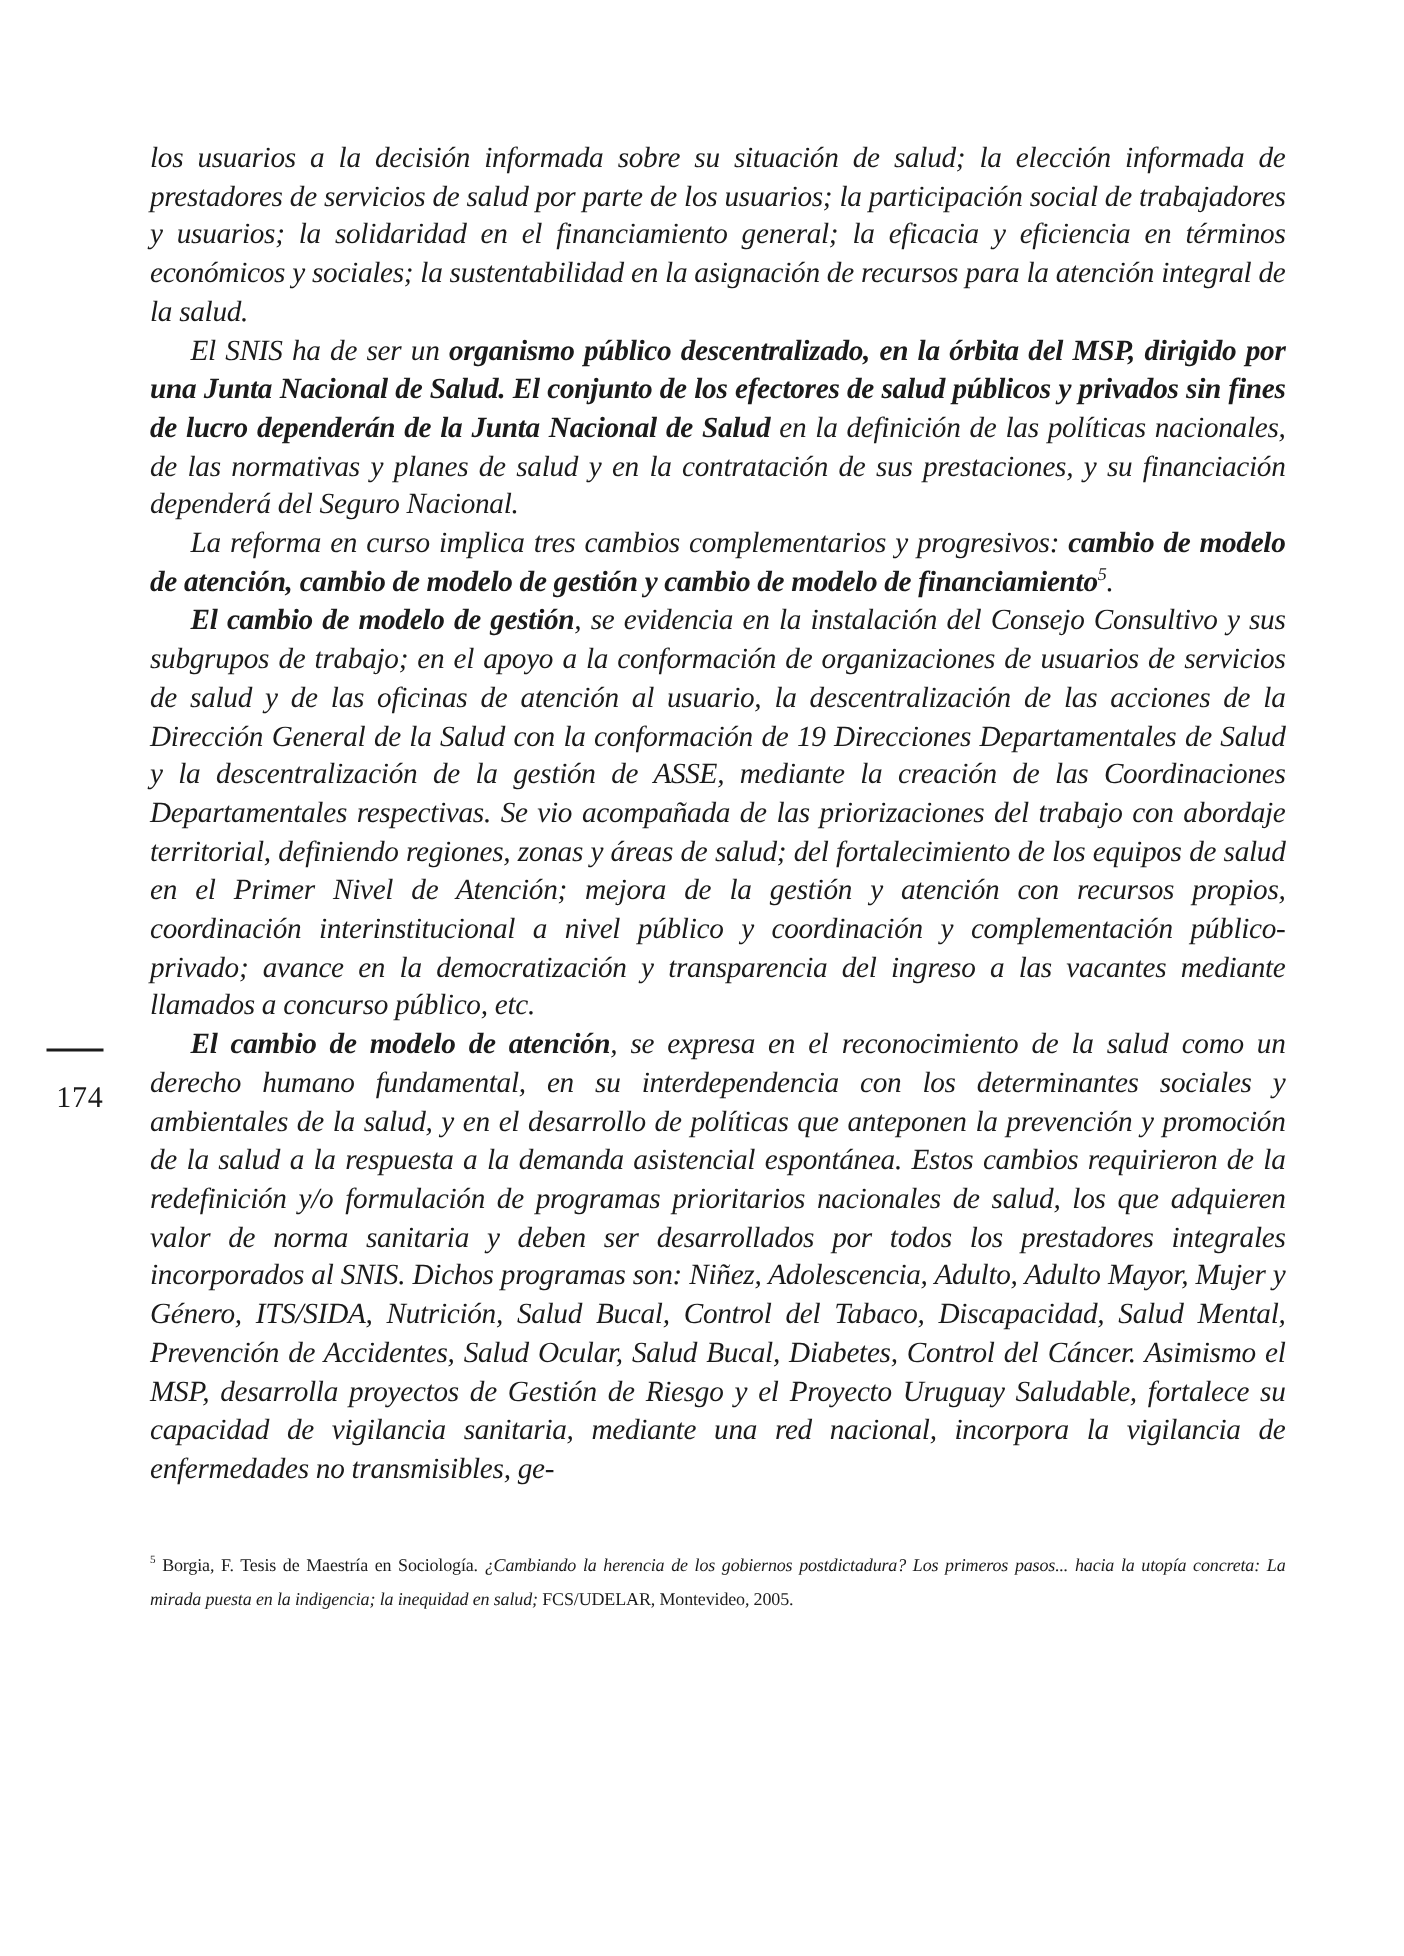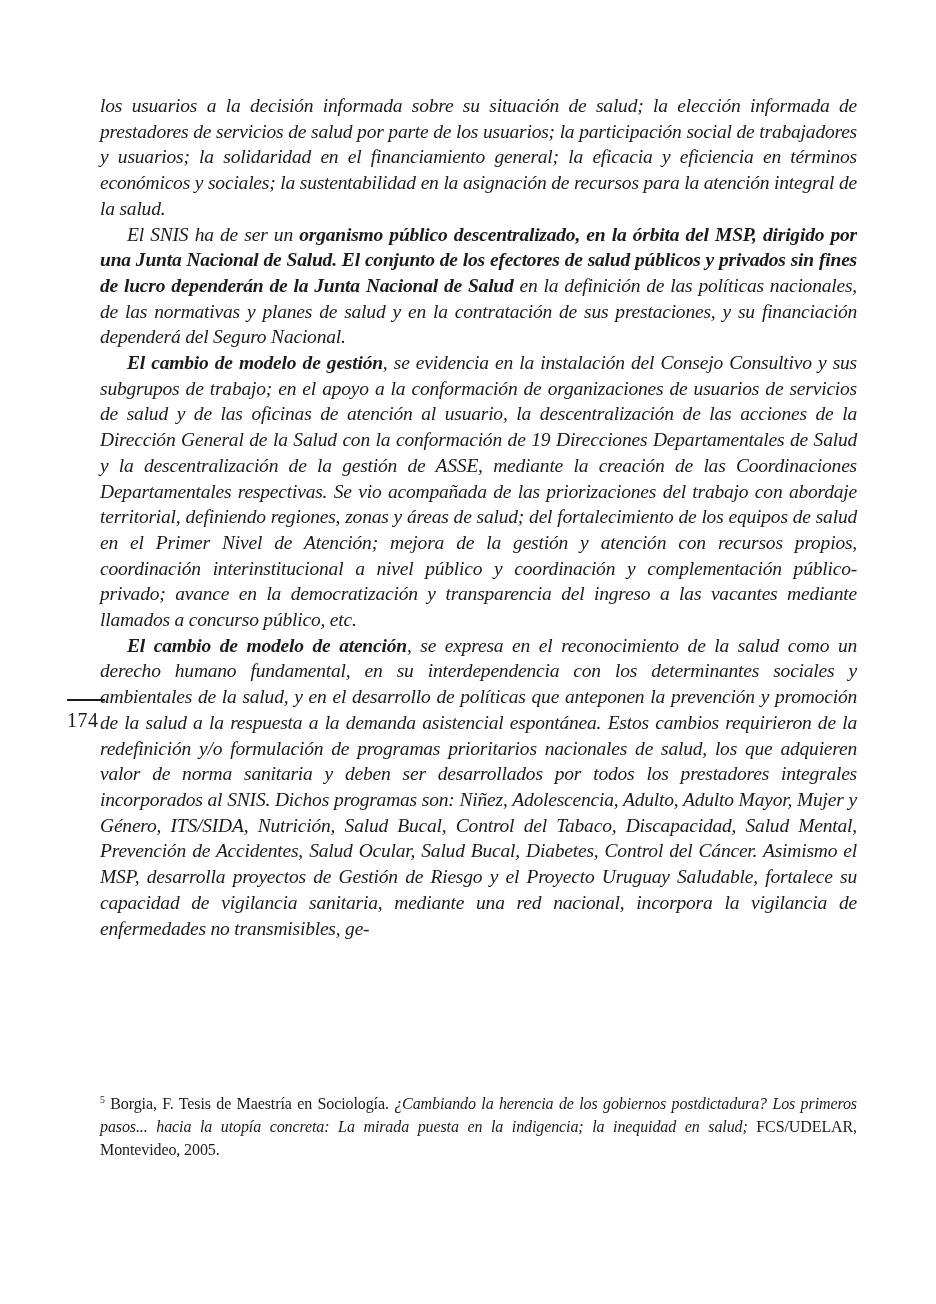--- a/index.html
+++ b/index.html
@@ -40,50 +40,50 @@
     font-size: 0.62em;
     line-height: 0;
     vertical-align: super;
   }
   .page-number-block {
     position: absolute;
     left: 31px;
     top: 699px;
     width: 38px;
     border-top: 2px solid #1c1c1c;
-    padding-top: 8px;
-    text-align: left;
+    padding-top: 20px;
+    text-align: right;
     font-size: 20px;
     letter-spacing: 0.5px;
-    margin-left: 36px;
   }
   .footnote {
     position: absolute;
     left: 100px;
-    top: 1092px;
+    top: 1032px;
     width: 757px;
     text-align: justify;
-    font-size: 16px;
+    font-size: 12px;
     line-height: 23px;
     letter-spacing: -0.1px;
     font-family: Liberation Serif, serif;
   }
 </style>
 </head>
 <body>
 
 <div>
 
   <div class="page-number-block">
     <span>174</span>
   </div>
 
   <div class="body-text">
       <p class="para"><span>los usuarios a la decisión informada sobre su situación de salud; la elección informada de prestadores de servicios de salud por parte de los usuarios; la participación social de trabajadores y usuarios; la solidaridad en el financiamiento general; la eficacia y eficiencia en términos económicos y sociales; la sustentabilidad en la asignación de recursos para la atención integral de la salud.</span></p>
       <p class="para indent"><span>El SNIS ha de ser un </span><b>organismo público descentralizado, en la órbita del MSP, dirigido por una Junta Nacional de Salud. El conjunto de los efectores de salud públicos y privados sin fines de lucro dependerán de la Junta Nacional de Salud</b><span> en la definición de las políticas nacionales, de las normativas y planes de salud y en la contratación de sus prestaciones, y su financiación dependerá del Seguro Nacional.</span></p>
+      <p class="para indent"><span>La reforma en curso implica tres cambios complementarios y progresivos: </span><b>cambio de modelo de atención, cambio de modelo de gestión y cambio de modelo de financiamiento</b><sup>5</sup><span>.</span></p>
       <p class="para indent"><b>El cambio de modelo de gestión</b><span>, se evidencia en la instalación del Consejo Consultivo y sus subgrupos de trabajo; en el apoyo a la conformación de organizaciones de usuarios de servicios de salud y de las oficinas de atención al usuario, la descentralización de las acciones de la Dirección General de la Salud con la conformación de 19 Direcciones Departamentales de Salud y la descentralización de la gestión de ASSE, mediante la creación de las Coordinaciones Departamentales respectivas. Se vio acompañada de las priorizaciones del trabajo con abordaje territorial, definiendo regiones, zonas y áreas de salud; del fortalecimiento de los equipos de salud en el Primer Nivel de Atención; mejora de la gestión y atención con recursos propios, coordinación interinstitucional a nivel público y coordinación y complementación público-privado; avance en la democratización y transparencia del ingreso a las vacantes mediante llamados a concurso público, etc.</span></p>
       <p class="para indent"><b>El cambio de modelo de atención</b><span>, se expresa en el reconocimiento de la salud como un derecho humano fundamental, en su interdependencia con los determinantes sociales y ambientales de la salud, y en el desarrollo de políticas que anteponen la prevención y promoción de la salud a la respuesta a la demanda asistencial espontánea. Estos cambios requirieron de la redefinición y/o formulación de programas prioritarios nacionales de salud, los que adquieren valor de norma sanitaria y deben ser desarrollados por todos los prestadores integrales incorporados al SNIS. Dichos programas son: Niñez, Adolescencia, Adulto, Adulto Mayor, Mujer y Género, ITS/SIDA, Nutrición, Salud Bucal, Control del Tabaco, Discapacidad, Salud Mental, Prevención de Accidentes, Salud Ocular, Salud Bucal, Diabetes, Control del Cáncer. Asimismo el MSP, desarrolla proyectos de Gestión de Riesgo y el Proyecto Uruguay Saludable, fortalece su capacidad de vigilancia sanitaria, mediante una red nacional, incorpora la vigilancia de enfermedades no transmisibles, ge-</span></p>
     </div>
 
   <div class="footnote">
     <span><sup>5</sup><span> Borgia, F. Tesis de Maestría en Sociología. </span><i>¿Cambiando la herencia de los gobiernos postdictadura? Los primeros pasos... hacia la utopía concreta: La mirada puesta en la indigencia;  la inequidad en salud;</i><span>  FCS/UDELAR, Montevideo, 2005.</span></span>
   </div>
 
 </div>
 

